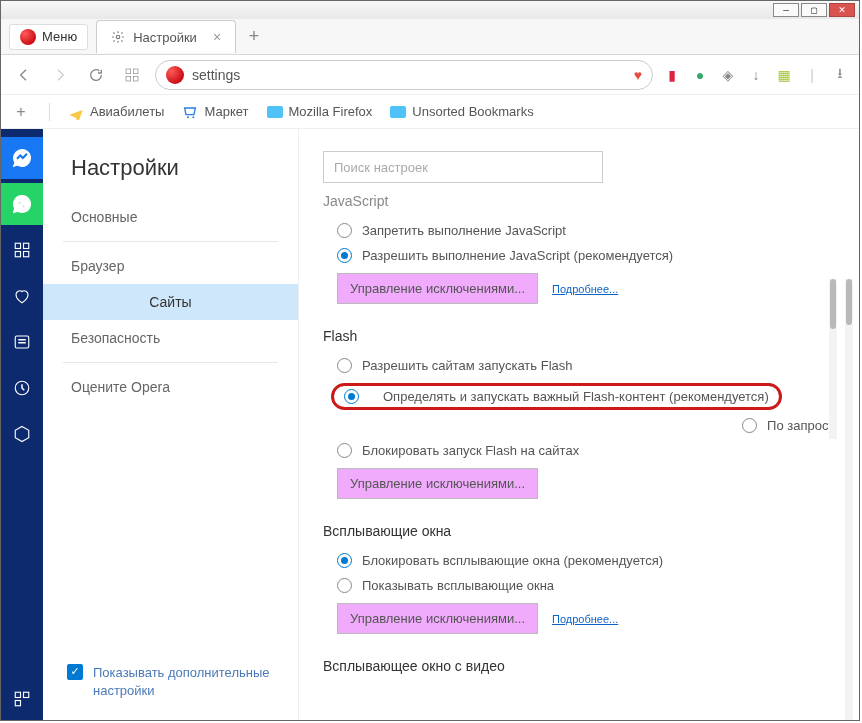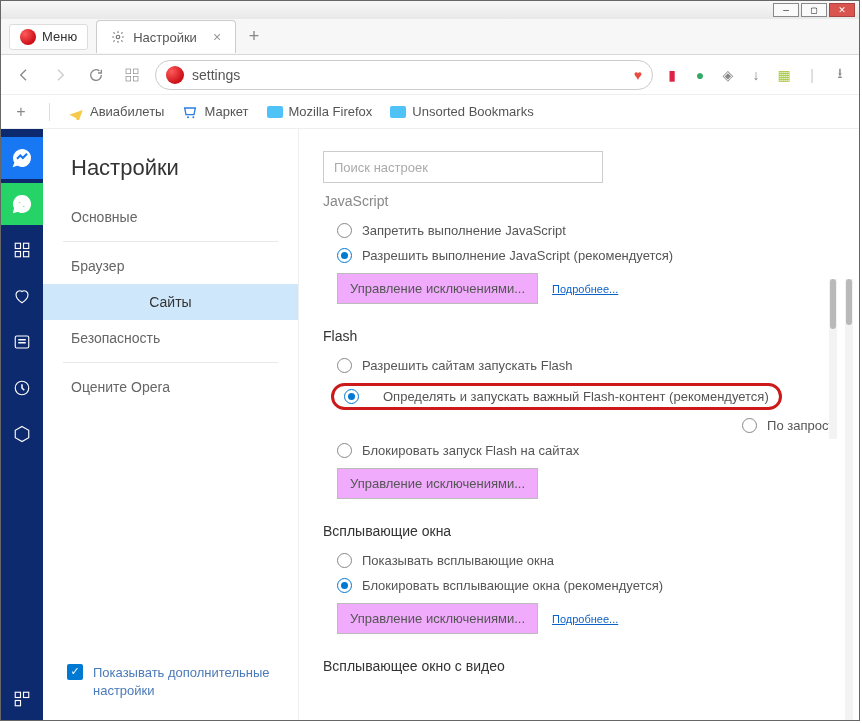--- a/index.html
+++ b/index.html
@@ -294,26 +294,26 @@
           <span>Блокировать запуск Flash на сайтах</span>
         </div>
         <div class="btn-row">
           <button class="manage-btn">Управление исключениями...</button>
         </div>
       </div>
 
       <div class="section">
         <h3>Всплывающие окна</h3>
         <div class="radio-row">
-          <div class="radio"></div>
-          <span>Показывать всплывающие окна</span>
-        </div>
-        <div class="radio-row">
           <div class="radio checked"></div>
           <span>Блокировать всплывающие окна (рекомендуется)</span>
+        </div>
+        <div class="radio-row">
+          <div class="radio"></div>
+          <span>Показывать всплывающие окна</span>
         </div>
         <div class="btn-row">
           <button class="manage-btn">Управление исключениями...</button>
           <a class="link">Подробнее...</a>
         </div>
       </div>
 
       <div class="section">
         <h3>Всплывающее окно с видео</h3>
       </div>

